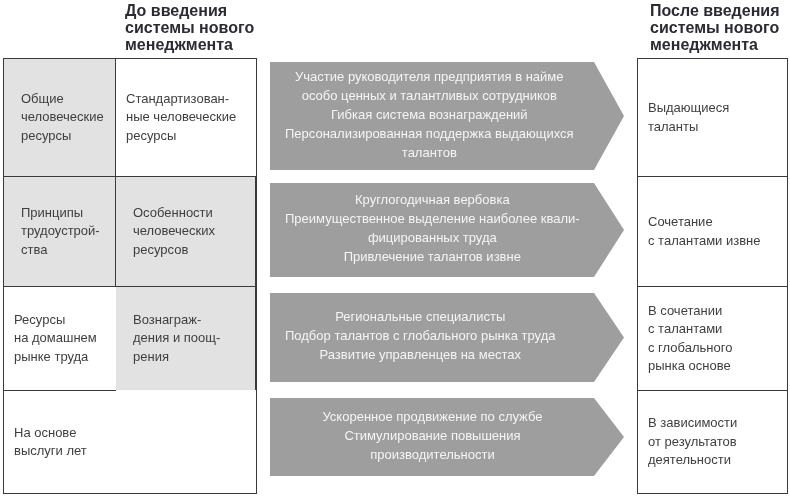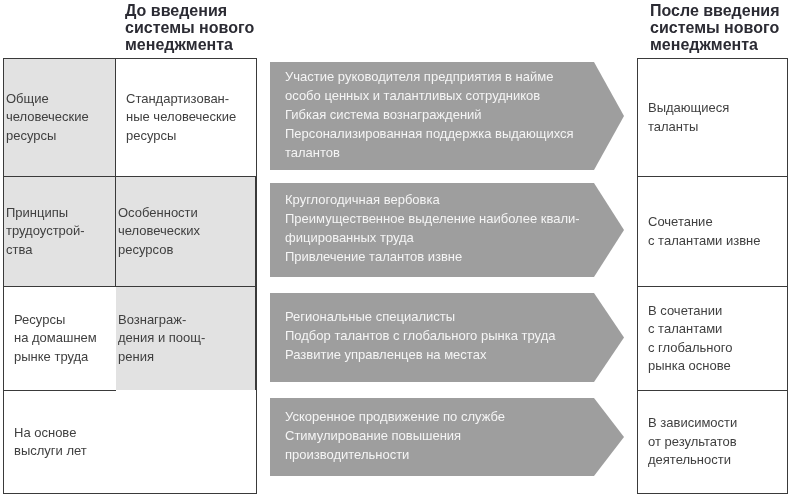--- a/index.html
+++ b/index.html
@@ -33,33 +33,33 @@
   .cell{
     display:flex;align-items:center;
     box-sizing:border-box;
     font-size:13px;line-height:18.5px;color:var(--cell_text,#3f3f3f);
     padding:4px 4px 4px 10px;
     background:#fff;
   }
   .cell.cat{
     background:var(--category_bg,#e2e2e2);
     border-right:1px solid var(--border,#3a3a3a);
-    padding-left:2px;
+    padding-left:17px;
   }
   .cell.bt{border-top:1px solid var(--border,#3a3a3a);}
   .cell .bind-text{white-space:pre-line;}
 
   .arrow{
     position:absolute;left:270px;width:354px;
     background:var(--arrow,#9e9e9e);
     clip-path:polygon(0 0, calc(100% - 30px) 0, 100% 50%, calc(100% - 30px) 100%, 0 100%);
     display:flex;align-items:center;
     box-sizing:border-box;
     padding:0 44px 4px 15px;
-    font-size:13px;line-height:19px;color:var(--arrow_text,#f5f5f5);
+    font-size:13px;line-height:19px;color:var(--arrow_text,#f5f5f5);text-align:center;
   }
   .arrow .bind-text{white-space:pre-line;}
   .arrow.a1{top:62px;height:108px;}
   .arrow.a2{top:183px;height:94px;}
   .arrow.a3{top:293px;height:89px;}
   .arrow.a4{top:398px;height:78px;}
 </style>
 </head>
 <body>
 

